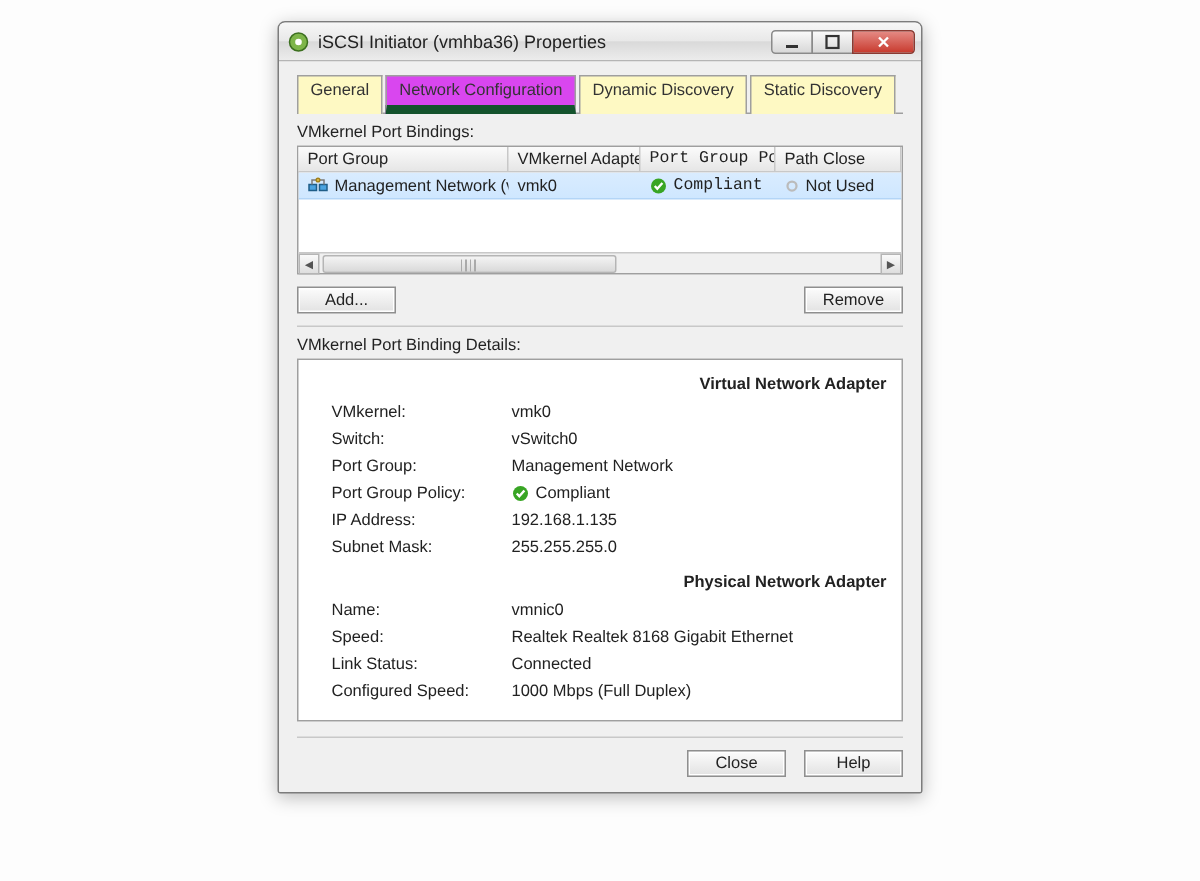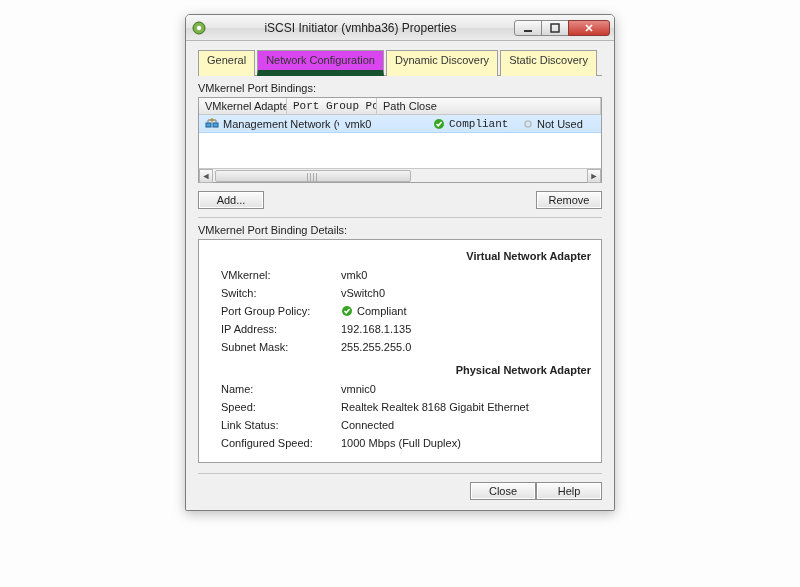--- a/index.html
+++ b/index.html
@@ -26,21 +26,20 @@
     overflow: hidden;
   }
   .titlebar {
     height: 26px;
     background: linear-gradient(to bottom, #f7f7f7 0%, #e8e8e8 50%, #d9d9d9 51%, #ececec 100%);
     border-bottom: 1px solid #b5b5b5;
     display: flex;
     align-items: center;
     padding: 0 4px 0 6px;
     gap: 6px;
-    text-align: center;
   }
   .titlebar .icon svg { display:block; }
   .titlebar .title {
     flex: 1;
     font-size: 12px;
     color: #222;
   }
   .win-controls { display:flex; gap:0; }
   .win-btn {
     width: 28px; height: 16px;
@@ -178,21 +177,21 @@
   .kv .k { width:120px; color:#222; }
   .kv .v { flex:1; display:flex; align-items:center; gap:4px; }
 
   .ic { display:inline-flex; }
   .ic svg{display:block;}
 
   .footer-bar {
     border-top:1px solid #c8c8c8;
     margin-top:10px;
     padding-top:8px;
-    display:flex; justify-content:flex-end; gap:0;
+    display:flex; justify-content:flex-end; gap:12px;
   }
 </style>
 </head>
 <body>
 
 <div class="window">
   <div class="titlebar">
     <span class="icon ic">
       <svg width="14" height="14" viewBox="0 0 14 14">
         <circle cx="7" cy="7" r="6" fill="#7eb54a" stroke="#3c6f1f"></circle>
@@ -225,20 +224,21 @@
       <div class="tab">General</div>
       <div class="tab active">Network Configuration</div>
       <div class="tab">Dynamic Discovery</div>
       <div class="tab">Static Discovery</div>
     </div>
 
     <div class="section-label">VMkernel Port Bindings:</div>
 
     <div class="grid">
       <div class="grid-header">
+        <div class="col c-pg">Port Group</div>
         <div class="col c-vk">VMkernel Adapter</div>
         <div class="col c-pp">Port Group Policy</div>
         <div class="col c-ps">Path Close</div>
       </div>
       <div class="grid-body">
         <div class="grid-row">
           <div class="cell c-pg">
             <span class="ic">
               <svg width="14" height="12" viewBox="0 0 14 12">
                 <rect x="1" y="5" width="5" height="4" fill="#4aa3e0" stroke="#1f5d88"></rect>
@@ -293,20 +293,24 @@
       <div class="grp-title">Virtual Network Adapter</div>
       <div class="kv">
           <div class="k">VMkernel:</div>
           <div class="v">vmk0</div>
         </div>
       <div class="kv">
           <div class="k">Switch:</div>
           <div class="v">vSwitch0</div>
         </div>
       <div class="kv">
+          <div class="k">Port Group:</div>
+          <div class="v">Management Network</div>
+        </div>
+      <div class="kv">
           <div class="k">Port Group Policy:</div>
         <div class="v">
           <span class="ic">
             <svg width="12" height="12" viewBox="0 0 12 12">
                 <circle cx="6" cy="6" r="5" fill="#38a524"></circle>
                 <path d="M3.5 6 L5.2 7.8 L8.6 4" fill="none" stroke="#fff" stroke-width="1.6"></path>
               </svg>
           </span>
           <span>Compliant</span>
         </div>

